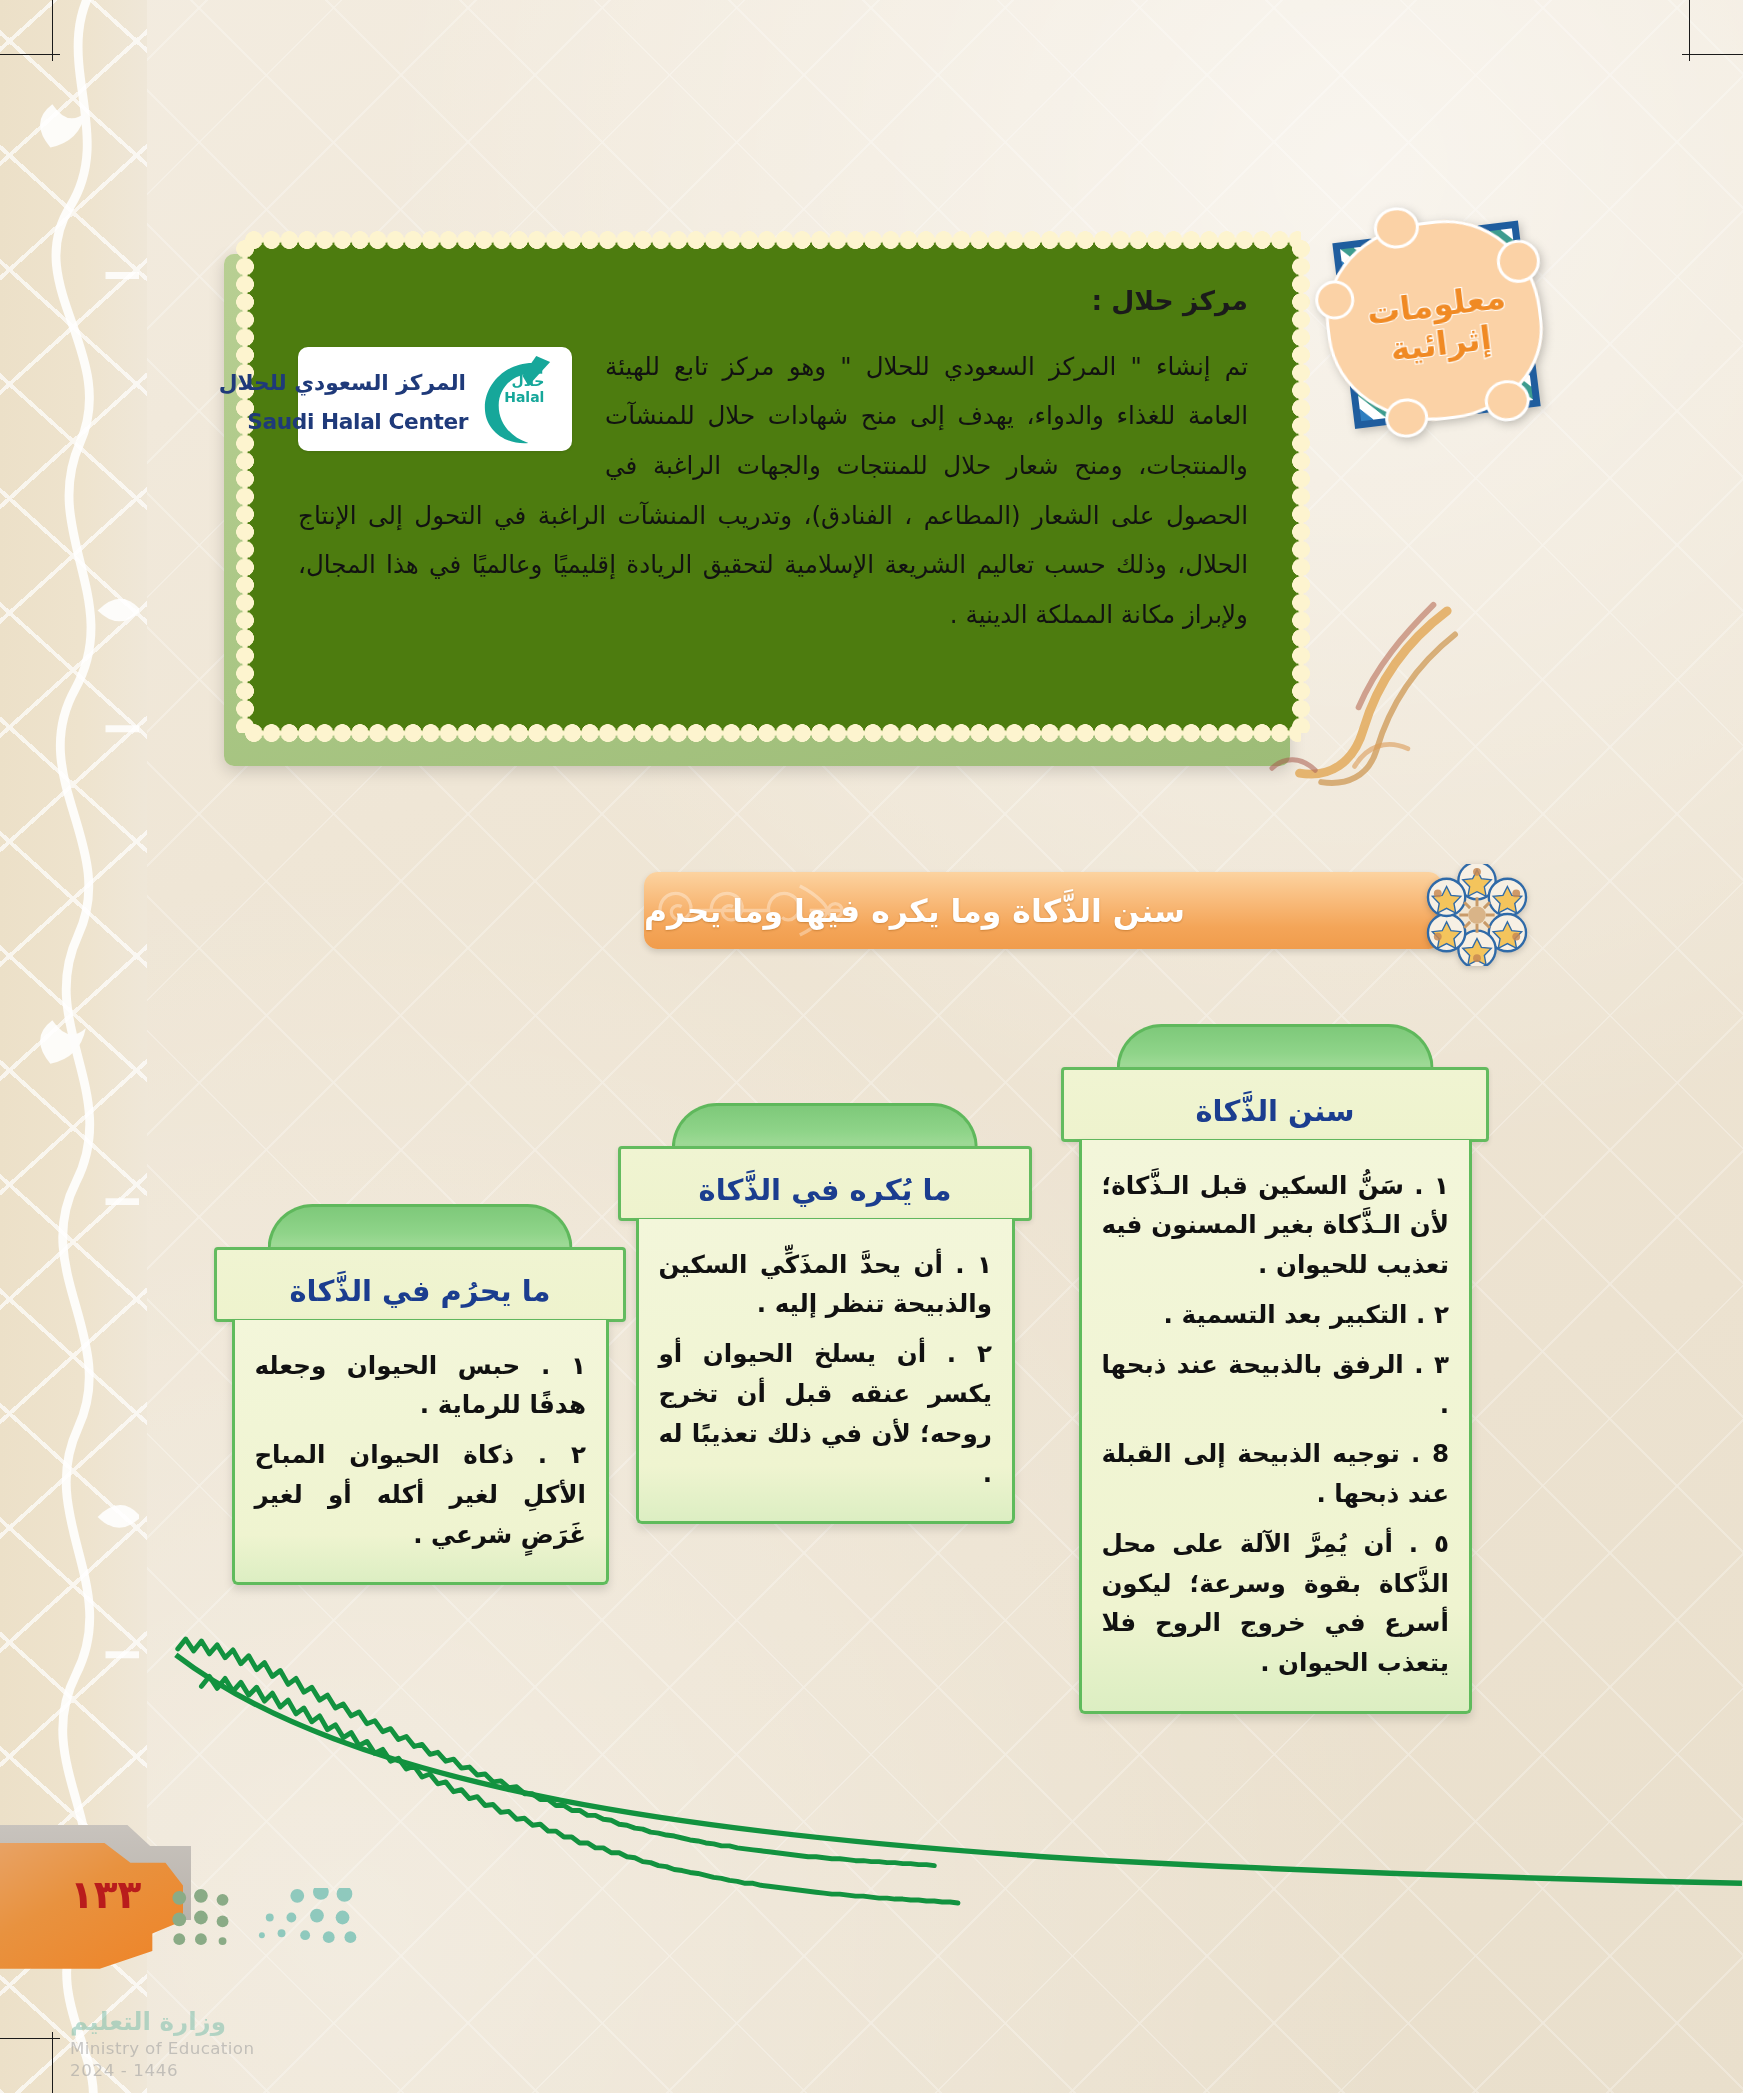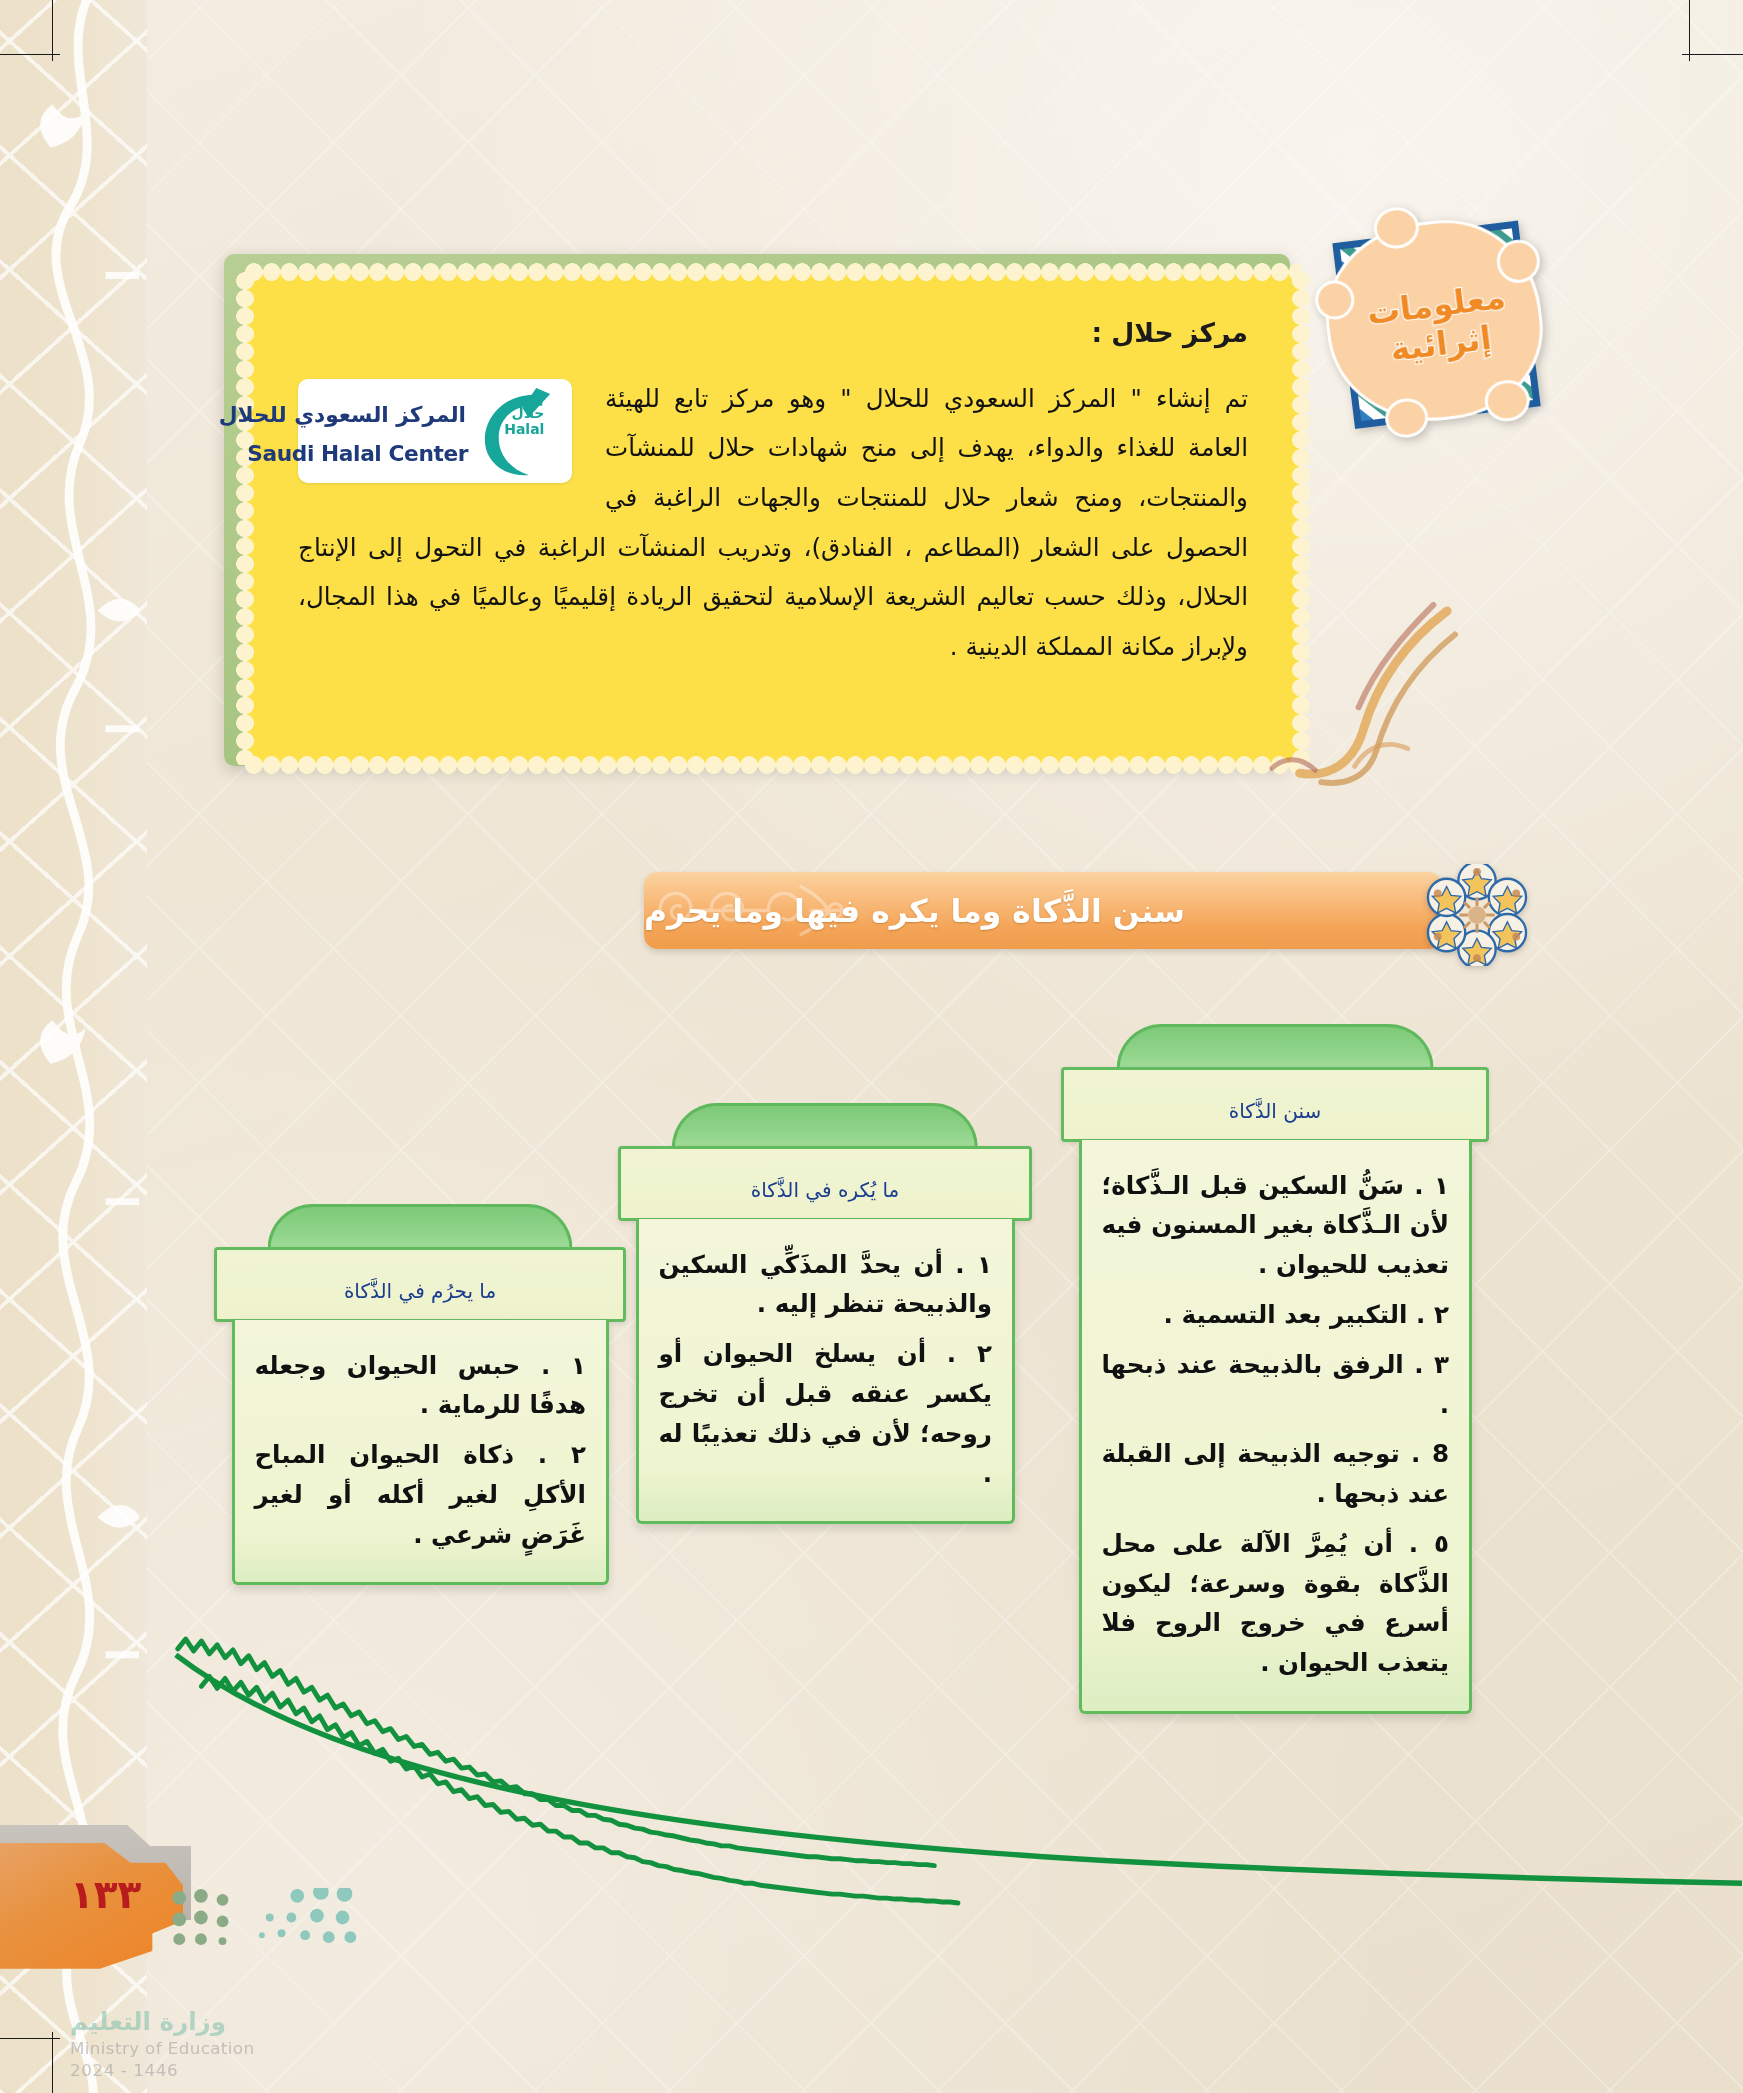--- a/index.html
+++ b/index.html
@@ -70,23 +70,23 @@
   .info-shadow {
     position: absolute;
     left: 225px; top: 254px;
     width: 1066px; height: 512px;
     background: linear-gradient(160deg, #b8cf93 0%, #a9c684 48%, #9dbc77 100%);
     border-radius: 9.9px;
     box-shadow: 0 4.9px 15.8px rgba(0,0,0,0.16);
   }
   .info-paper {
     position: absolute;
-    left: 246px; top: 272px;
+    left: 246px; top: 240px;
     width: 1056px; height: 493px;
-    background: #fde047;
+    background: #4d7c0f;
     border-radius: 3.9px;
   }
   
   .torn {
     position: absolute;
     background-repeat: repeat;
   }
   .torn-top, .torn-bottom {
     left: 0; width: 100%; height: 17.7px;
     background-image: radial-gradient(circle at 8.9px 8.9px, #fdf4cf 8.5px, rgba(253,244,207,0) 9px);
@@ -294,22 +294,22 @@
     height: 75px;
     background: linear-gradient(180deg, #f0f4d2 0%, #eef3cd 100%);
     border: 3px solid #63bb5f;
     border-radius: 3.9px;
     display: flex;
     align-items: center;
     justify-content: center;
     box-shadow: 0 2px 4.9px rgba(0,0,0,0.10);
   }
   .card-head-title {
-    font-size: 20px;
-    font-weight: 400;
+    font-size: 29px;
+    font-weight: 700;
     color: #1b3d8f;
     white-space: nowrap;
     margin-top: 12px;
   }
   .card-body {
     position: absolute;
     left: 17.7px;
     top: 116px;
     width: calc(100% - 35px);
     background: linear-gradient(180deg, #f3f6da 0%, #eff4d0 82%, #dceec2 100%);

